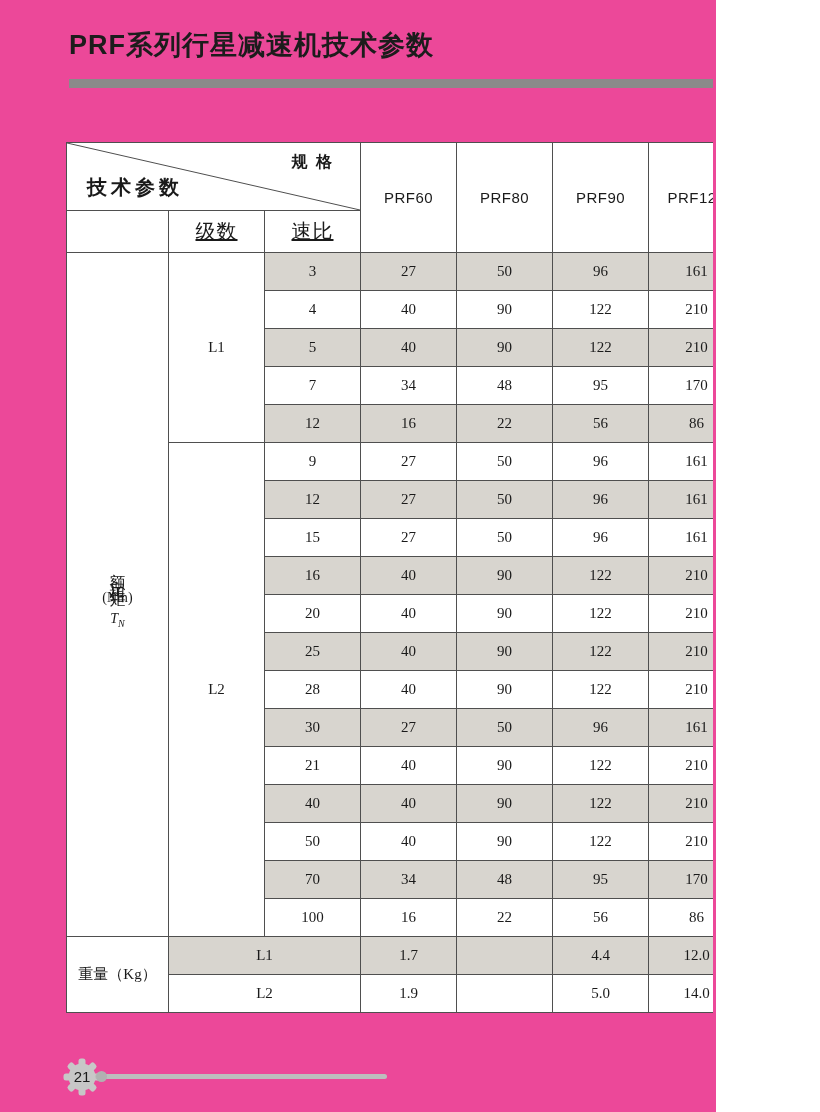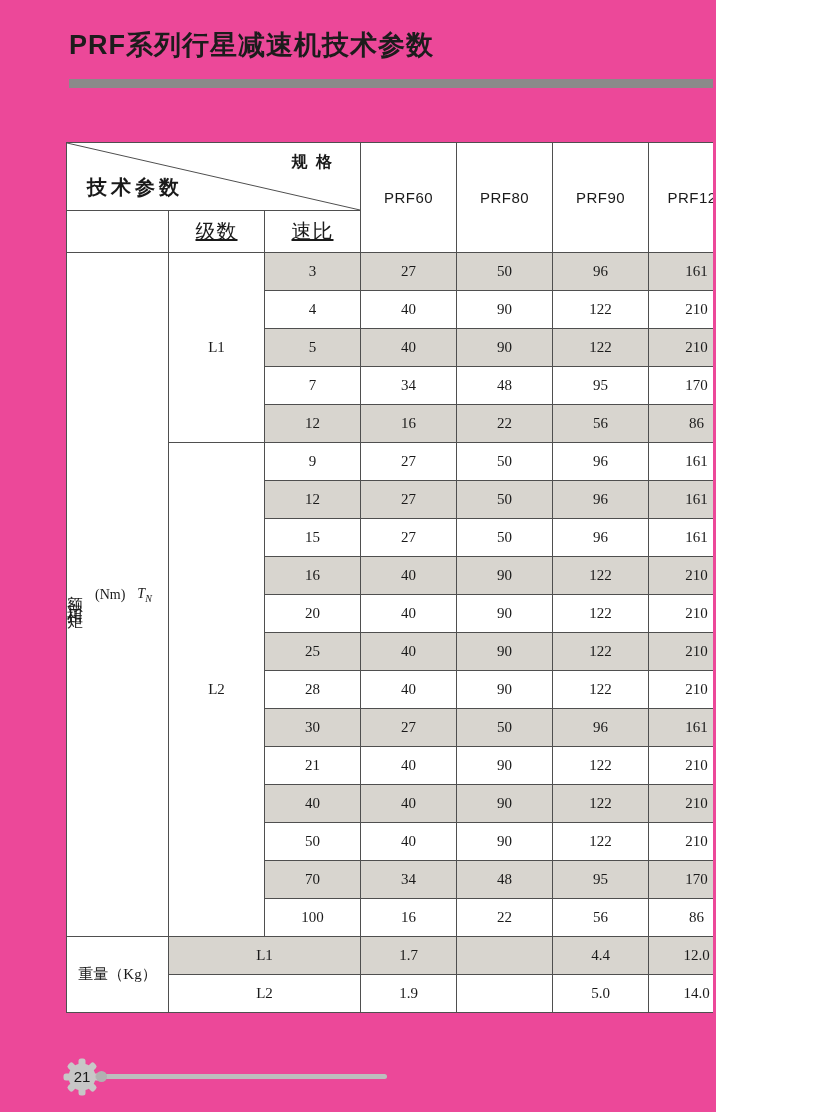--- a/index.html
+++ b/index.html
@@ -20,21 +20,21 @@
   svg.diag{position:absolute;left:0;top:0;width:100%;height:100%;display:block;}
   .corner-tr{position:absolute;top:9px;right:26px;font-size:16px;font-weight:bold;letter-spacing:2px;}
   .corner-bl{position:absolute;left:20px;bottom:9px;font-size:20px;font-weight:bold;letter-spacing:4px;}
   th.prf{font-size:15px;letter-spacing:0.5px;}
   th.ch{font-size:20px;font-weight:bold;letter-spacing:1px;text-decoration:underline;}
 
   td.stage,td.wstage,td.ratio,td.val,td.lbl{font-family:"Liberation Serif","DejaVu Serif",serif;font-size:15px;}
   td.stage{background:#d8d5cf;}
   .shade{background:#d8d5cf !important;}
   td.lbl{background:#fff;}
-  .tl-wrap{display:flex;flex-direction:row;align-items:center;gap:12px;}
+  .tl-wrap{display:flex;flex-direction:column;align-items:center;gap:5px;}
   .v{writing-mode:vertical-rl;text-orientation:upright;font-size:16px;letter-spacing:6px;line-height:1;}
   .unit{font-size:14px;}
   .sym{font-size:14px;font-style:italic;}
   .sym sub{font-size:10px;font-style:italic;}
   .weight-lbl{font-size:15px;}
 
   .gear{position:absolute;left:59px;top:1054px;}
   .footer-line{position:absolute;left:92px;top:1071px;width:292px;height:5px;
                background:#bdbdbd;border-radius:3px;}
   .footer-dot{position:absolute;left:93px;top:1068px;width:11px;height:11px;

